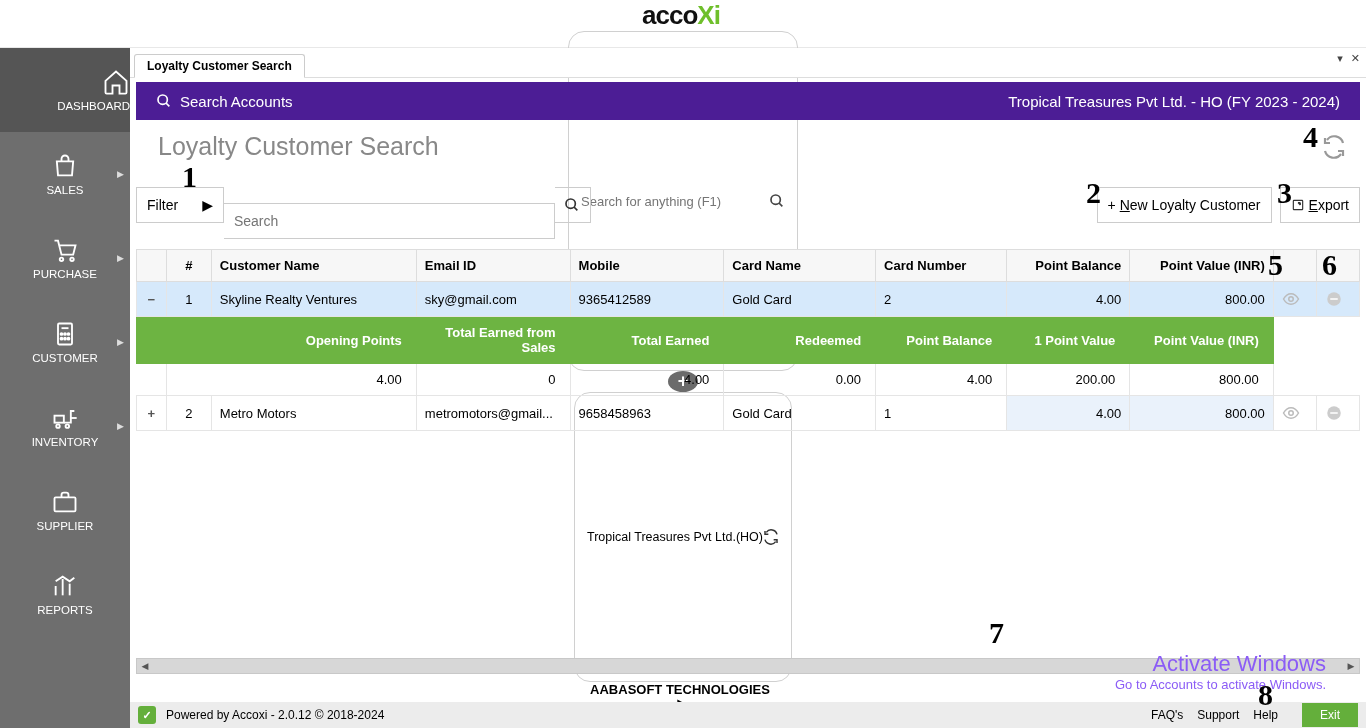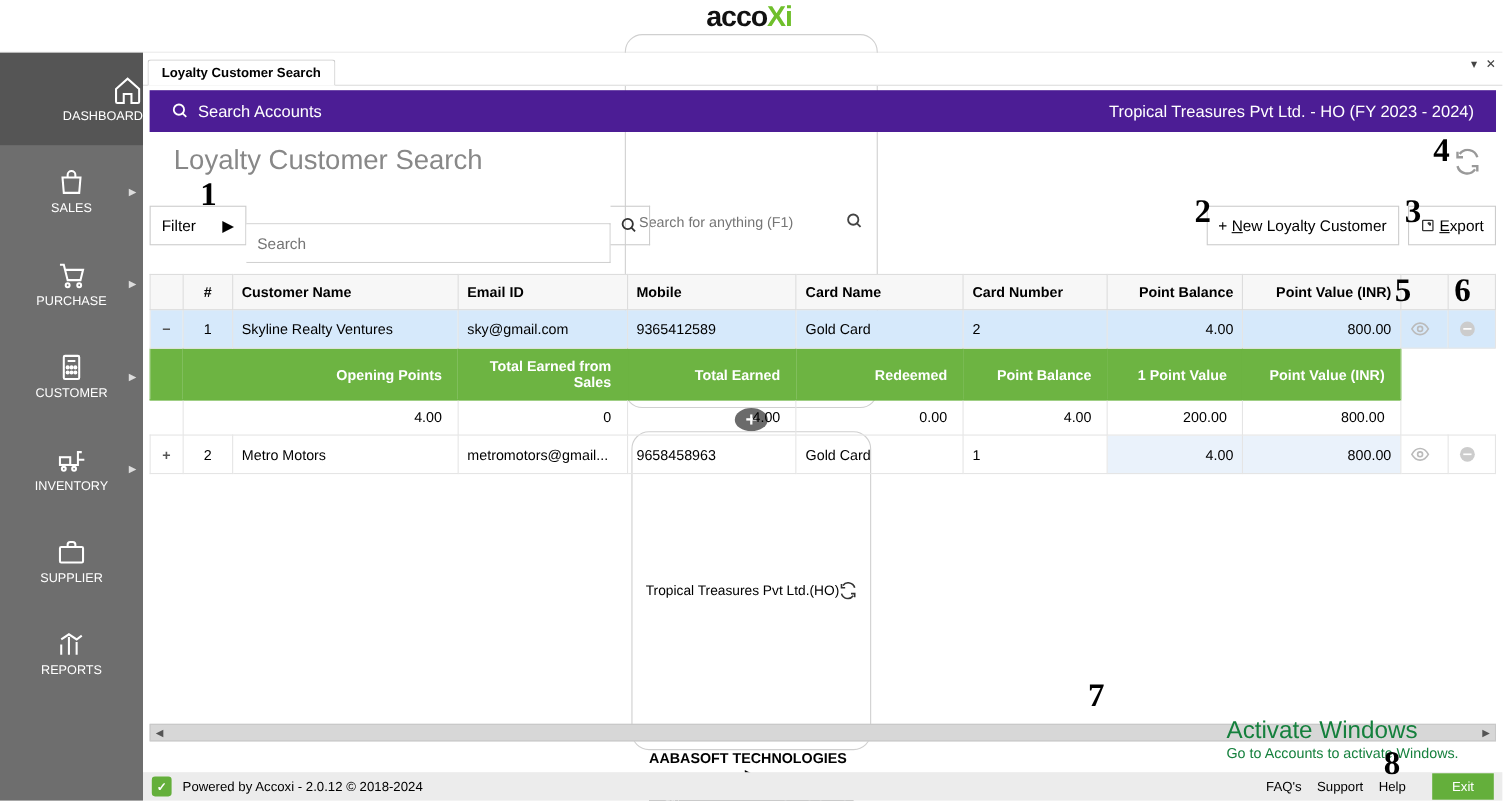--- a/index.html
+++ b/index.html
@@ -79,21 +79,21 @@
 
 .footer { position: absolute; left: 0; right: 0; bottom: 0; height: 26px; background: #ececec; display: flex; align-items: center; padding: 0 8px; font-size: 12px; }
 .footer .flogo { width: 18px; height: 18px; background: #64af3b; color: #fff; border-radius: 3px; display: flex; align-items: center; justify-content: center; font-weight: bold; margin-right: 10px; font-size: 11px; }
 .footer .flinks { margin-left: auto; display: flex; gap: 14px; align-items: center; }
 .exit-btn { background: #64af3b; color: #fff; padding: 5px 18px; font-size: 12px; cursor: pointer; margin-left: 10px; }
 
 
 .annot { position: absolute; font-size: 30px; font-weight: 900; font-family: Georgia, serif; color: #000; pointer-events: none; z-index: 50; }
 
 
-.watermark { position: absolute; right: 40px; bottom: 36px; color: #15803d; pointer-events: none; z-index: 5; }
+.watermark { position: absolute; right: 40px; bottom: 36px; text-align: right; color: #8b5cf6; pointer-events: none; z-index: 5; }
 .watermark .l1 { font-size: 22px; }
 .watermark .l2 { font-size: 13px; }
 
 svg { display: block; }
 </style>
 </head>
 <body>
 
 <div class="topbar">
   <div class="logo">

